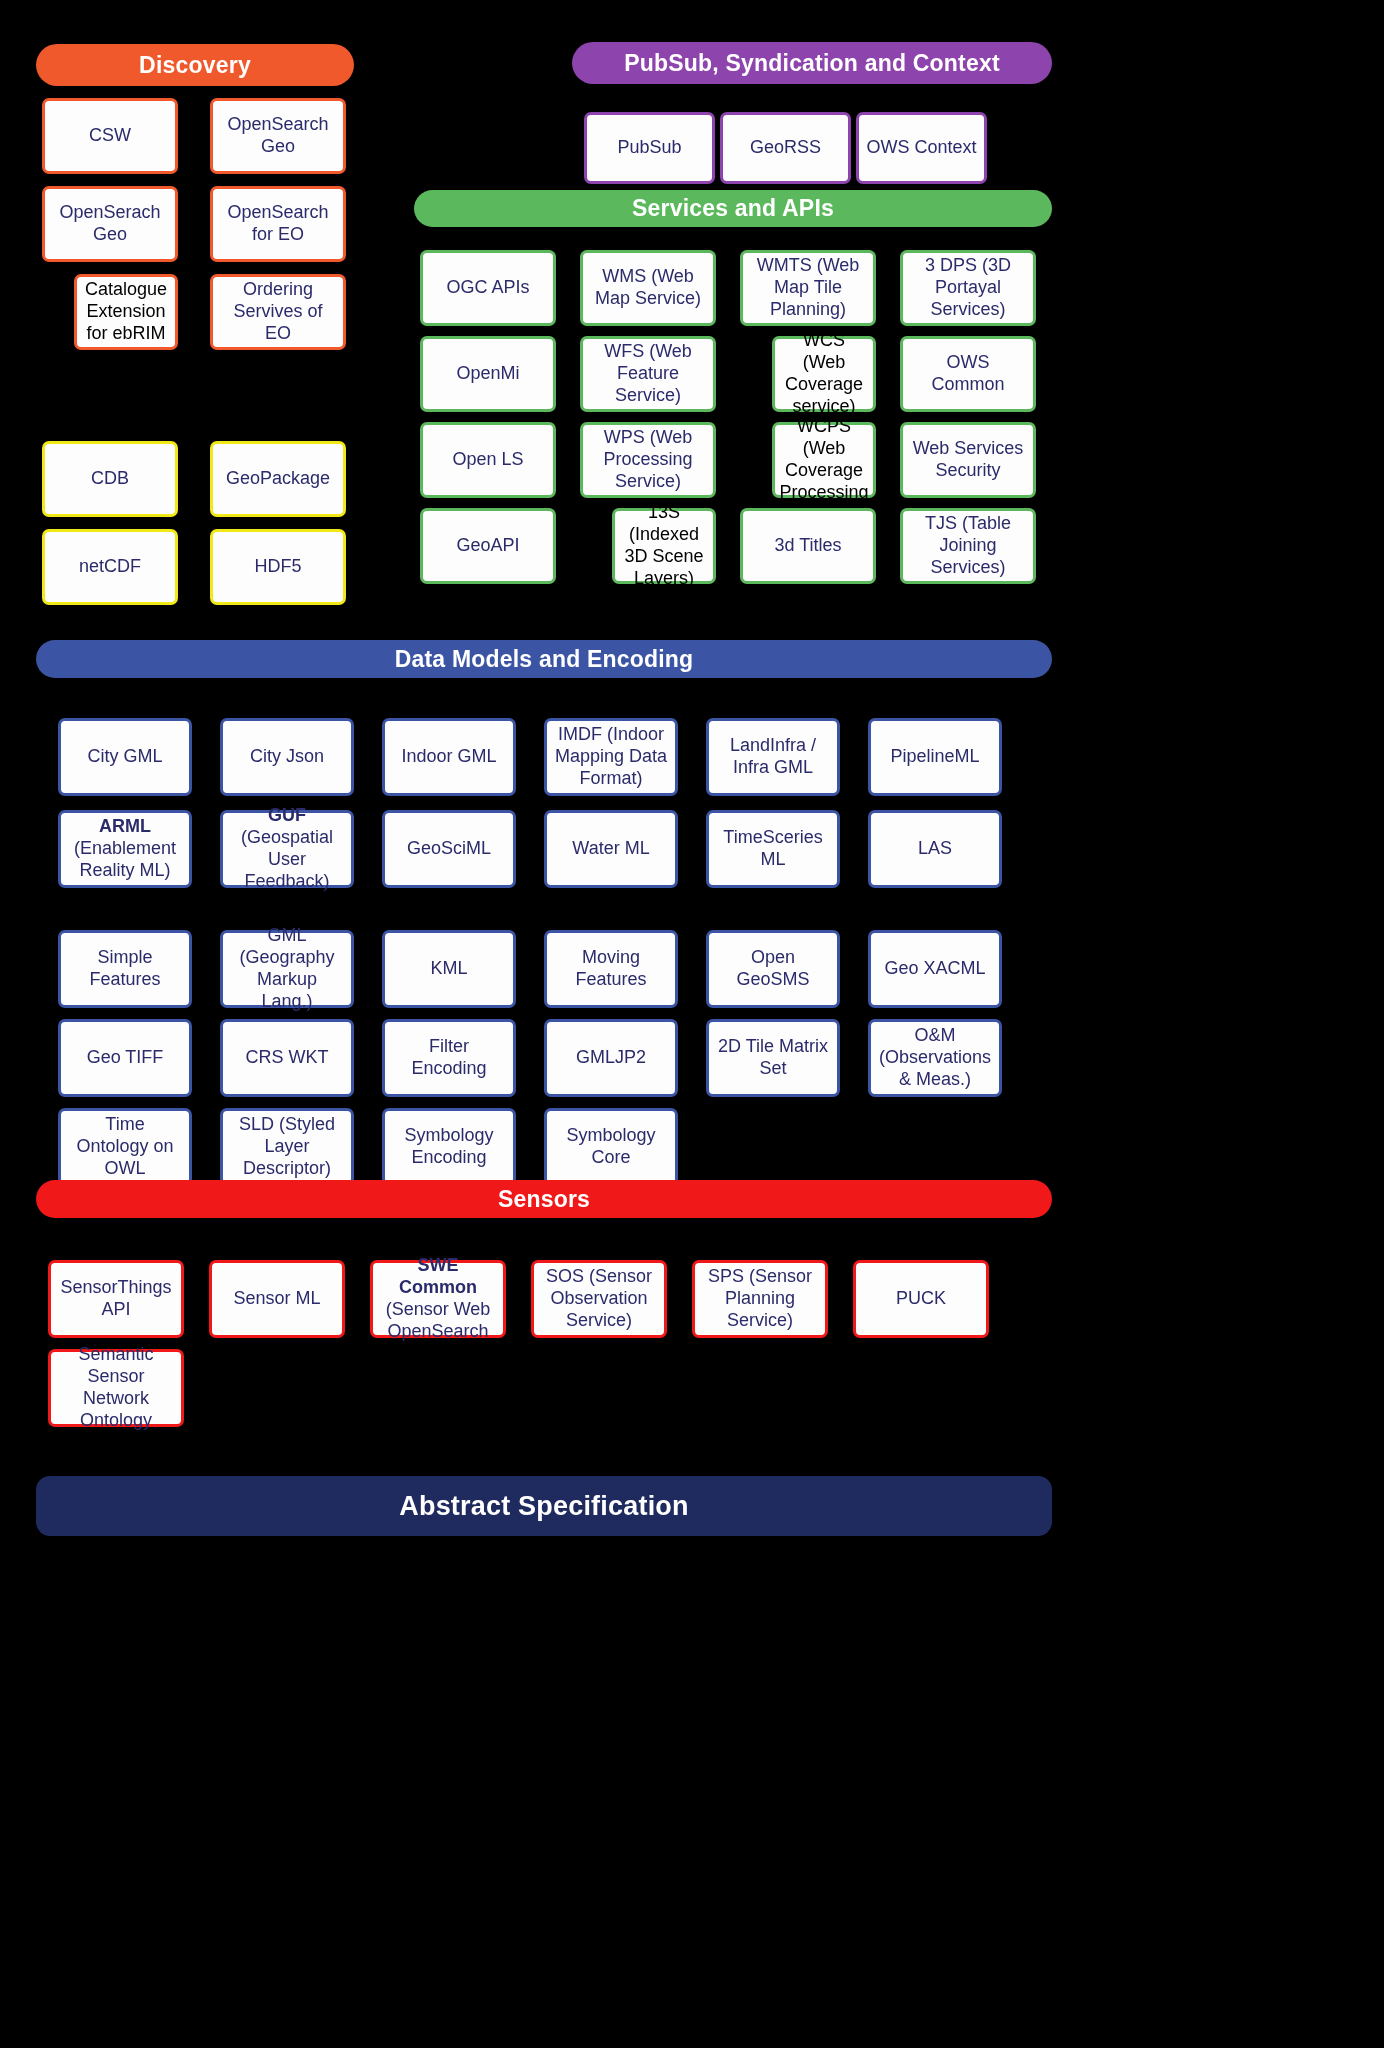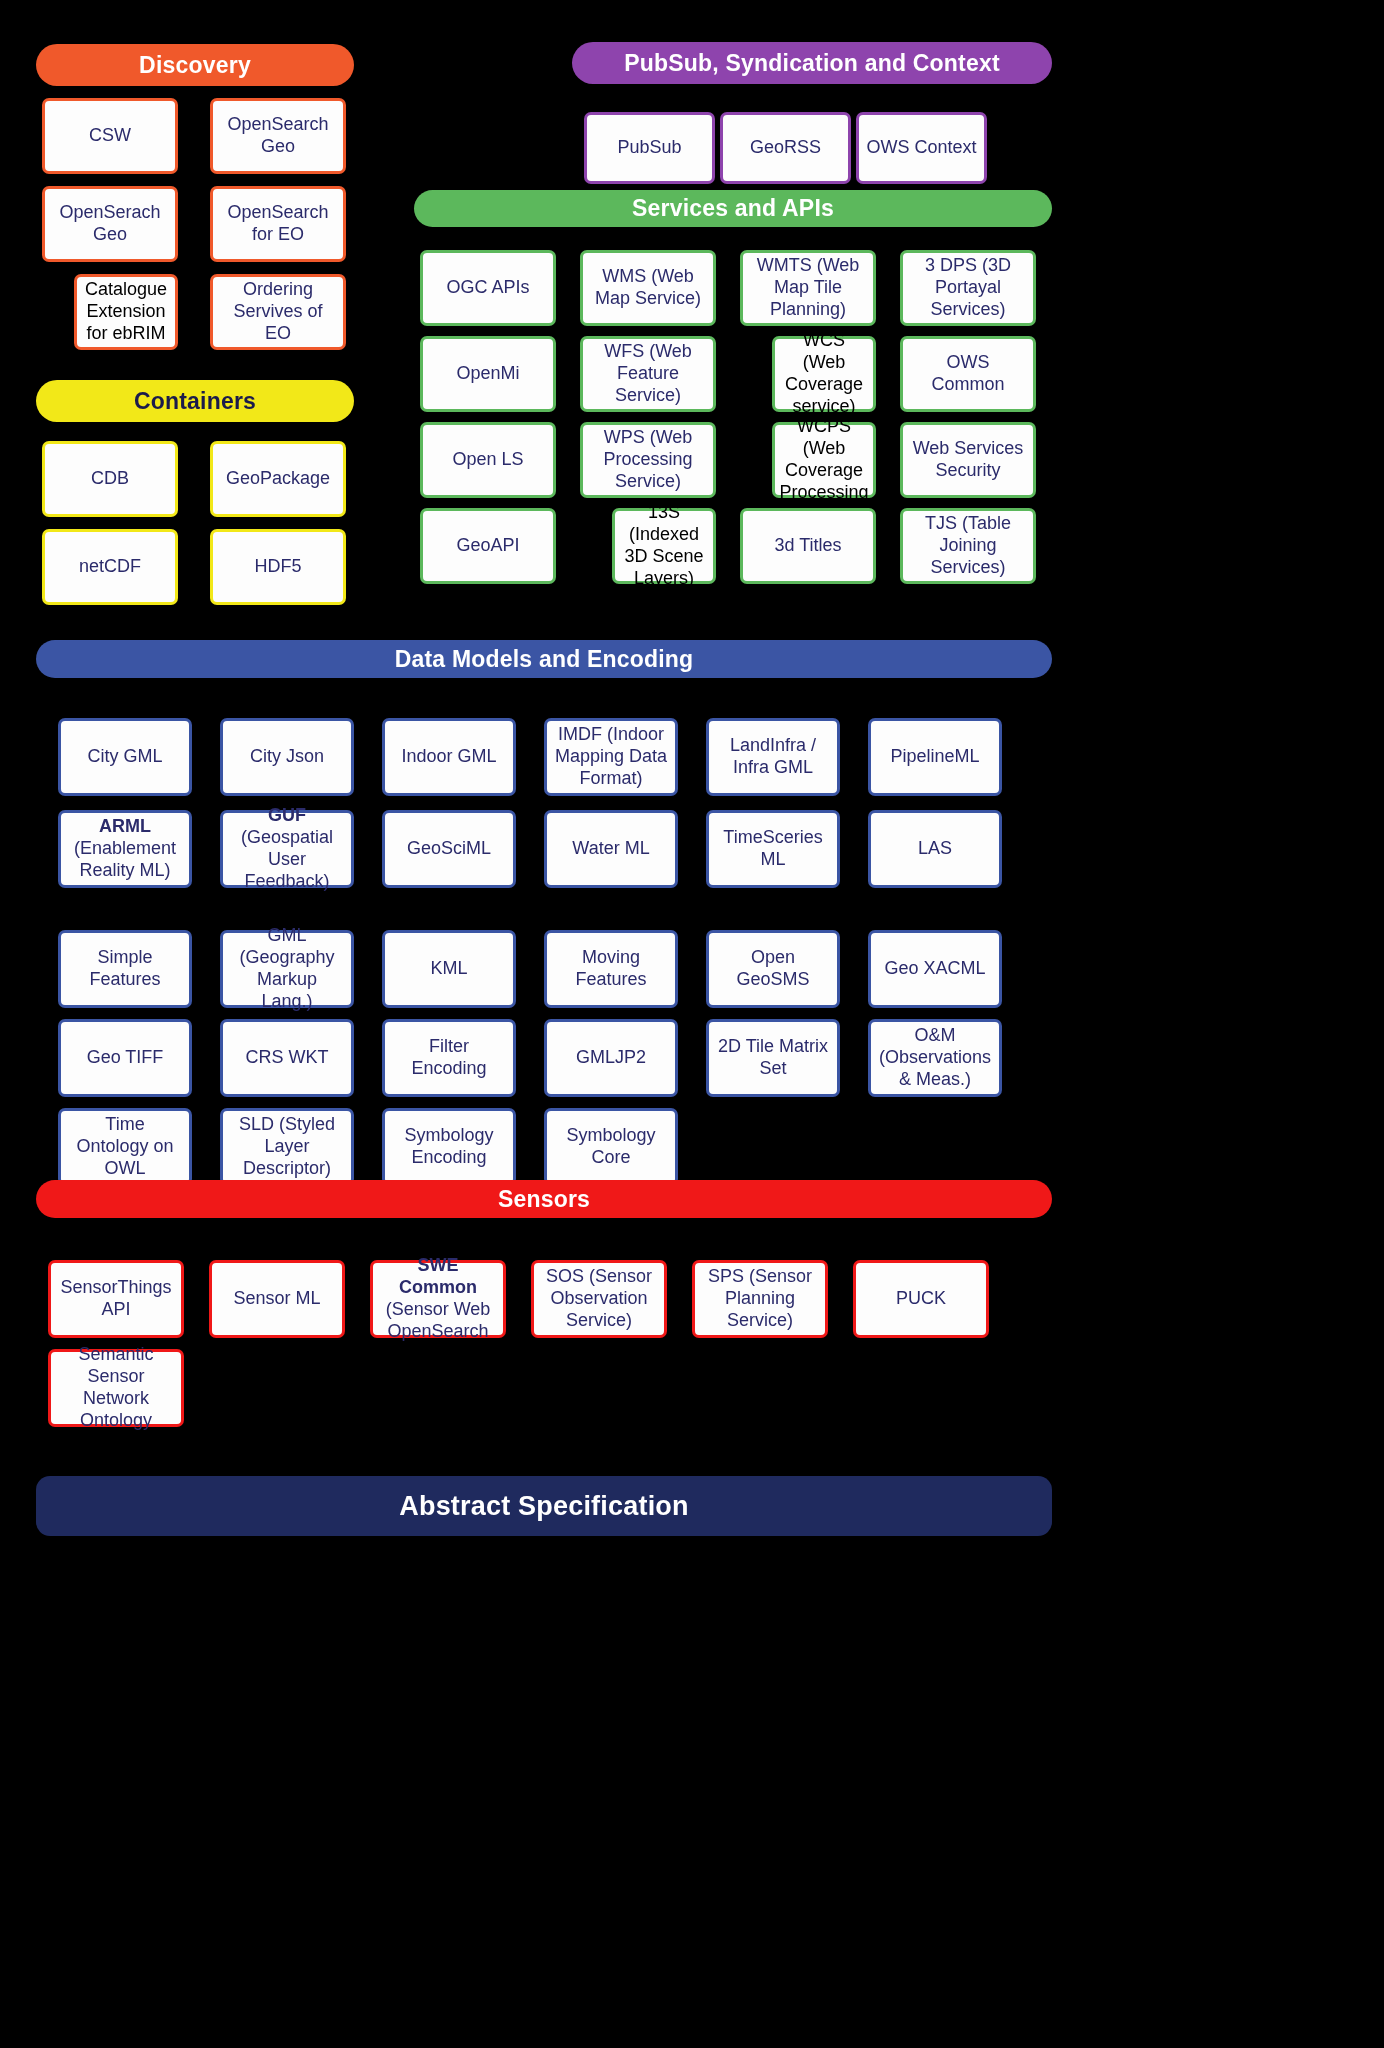--- a/index.html
+++ b/index.html
@@ -149,21 +149,20 @@
         <div><span>OpenSearch for EO</span></div>
       </div>
       <div class="box b-orange black-text">
         <div><span>Catalogue Extension for ebRIM</span></div>
       </div>
       <div class="box b-orange">
         <div><span>Ordering Servives of EO</span></div>
       </div>
     </div>
 
-  <div class="abs pill p-yellow" id="containers-header">Containers</div>
   <div class="abs" id="containers-grid">
       <div class="box b-yellow">
         <div><span>CDB</span></div>
       </div>
       <div class="box b-yellow">
         <div><span>GeoPackage</span></div>
       </div>
       <div class="box b-yellow">
         <div><span>netCDF</span></div>
       </div>

